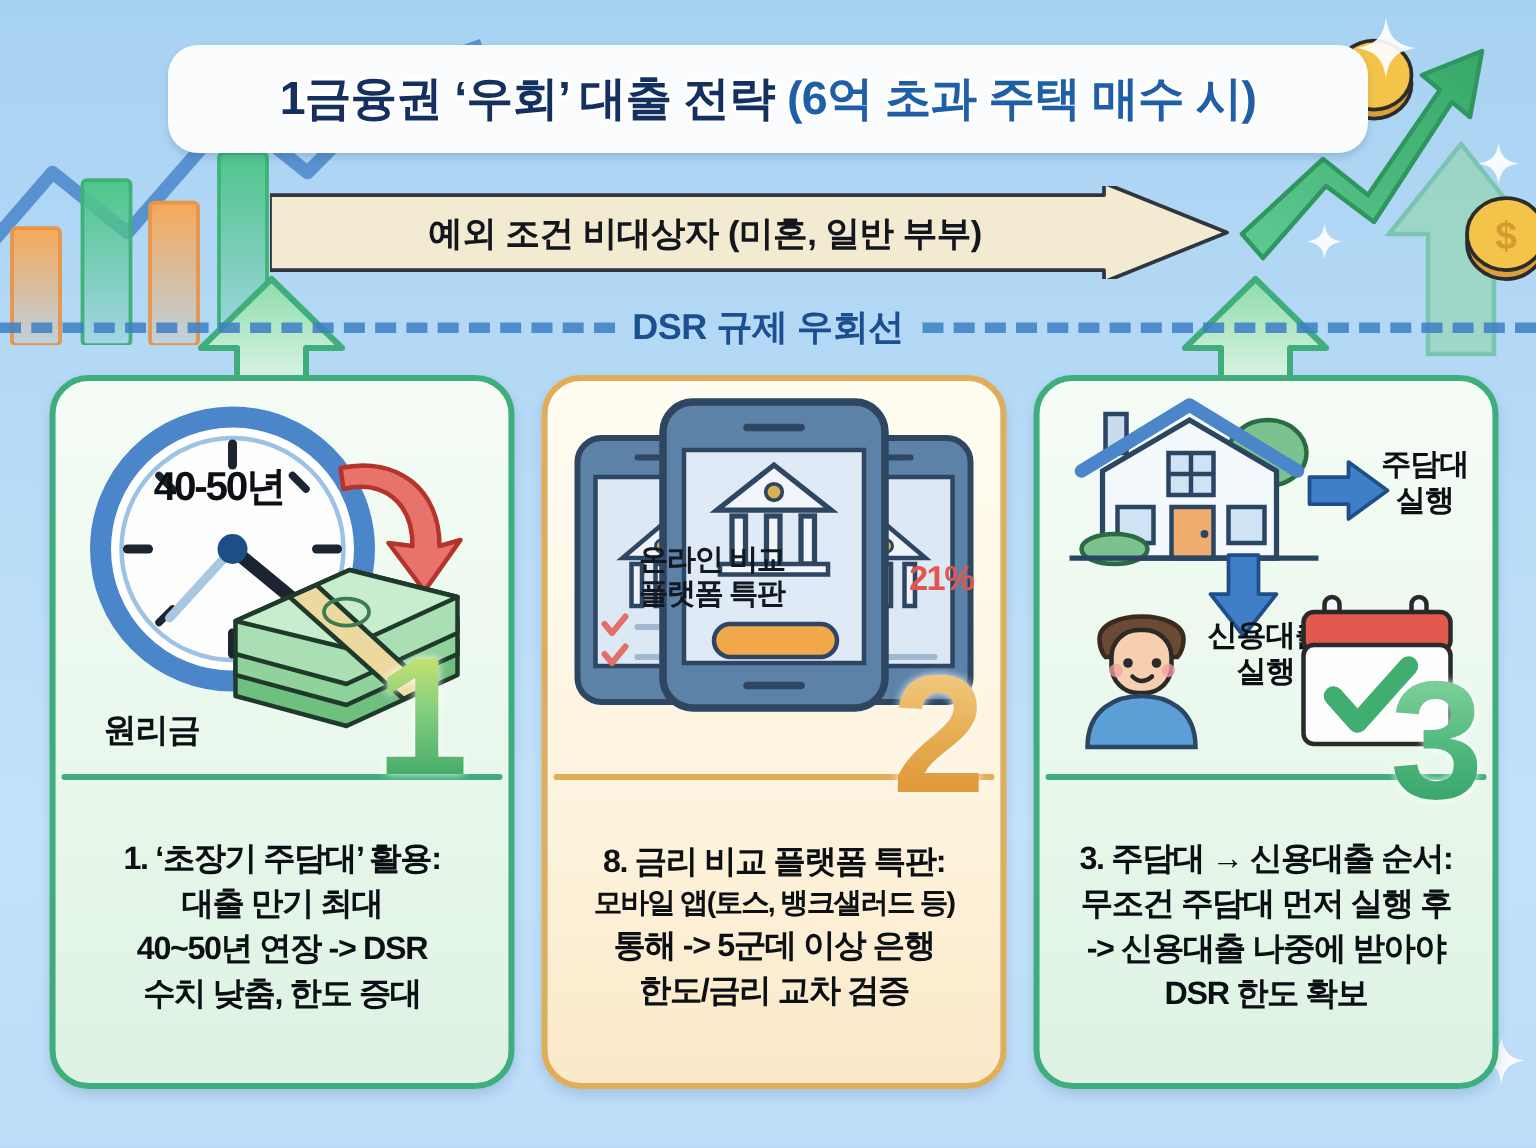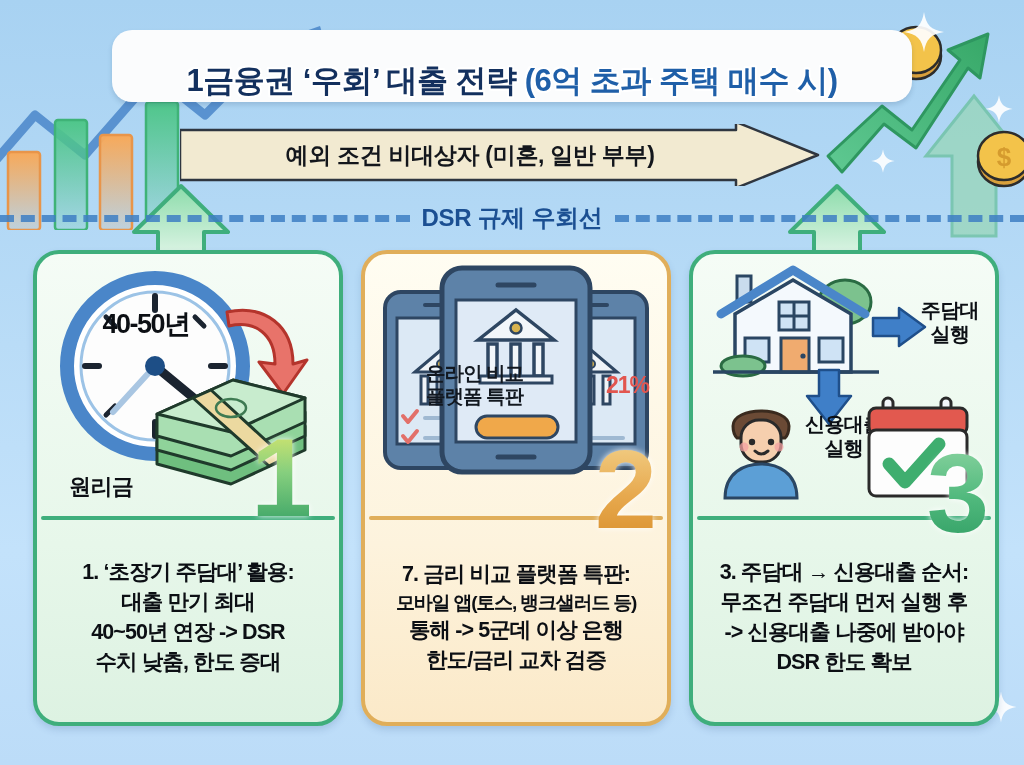--- a/index.html
+++ b/index.html
@@ -13,21 +13,21 @@
 
   
   .bg{position:absolute;inset:0;pointer-events:none;}
   .bg svg{position:absolute;}
 
   
   .title-bubble{
     position:absolute;left:112px;top:30px;width:800px;height:72px;
     background:#fbfcfd;border-radius:20px;
     box-shadow:0 3px 5px rgba(40,70,110,.18);
-    display:flex;align-items:flex-end;justify-content:center;
+    display:flex;align-items:center;justify-content:center;
     z-index:6;
   }
   .title-text{
     font-size:31px;font-weight:bold;color:#13305e;letter-spacing:-.5px;
     white-space:nowrap;
     text-shadow:
       -1.6px -1.6px 0 #fff, 1.6px -1.6px 0 #fff,
       -1.6px  1.6px 0 #fff, 1.6px  1.6px 0 #fff,
        0 -1.8px 0 #fff, 0 1.8px 0 #fff, -1.8px 0 0 #fff, 1.8px 0 0 #fff;
   }
@@ -325,21 +325,21 @@
         </svg>
         <div class="phone-txt">
           <div>온라인 비교</div>
           <div>플랫폼 특판</div>
         </div>
 
         <div class="numeral num2">2</div>
       </div>
       <div class="card-rule"></div>
       <div class="card-cap">
-        <div class="cap-line">7. 금리 비교 플랫폼 특판:</div>
+        <div class="cap-line">8. 금리 비교 플랫폼 특판:</div>
         <div class="cap-line sm-wrap" style="font-size:19px;letter-spacing:-1.2px;">모바일 앱(토스, 뱅크샐러드 등)</div>
         <div class="cap-line">통해 -&gt; 5군데 이상 은행</div>
         <div class="cap-line">한도/금리 교차 검증</div>
       </div>
     </div>
 
     <div class="card c3">
       <div class="card-art">
         <svg style="position:absolute;left:14px;top:8px;" width="180" height="130" viewBox="0 0 180 130">
           <ellipse cx="138" cy="40" rx="26" ry="22" fill="#7cc28e" stroke="#2a6b43" stroke-width="3"></ellipse>

